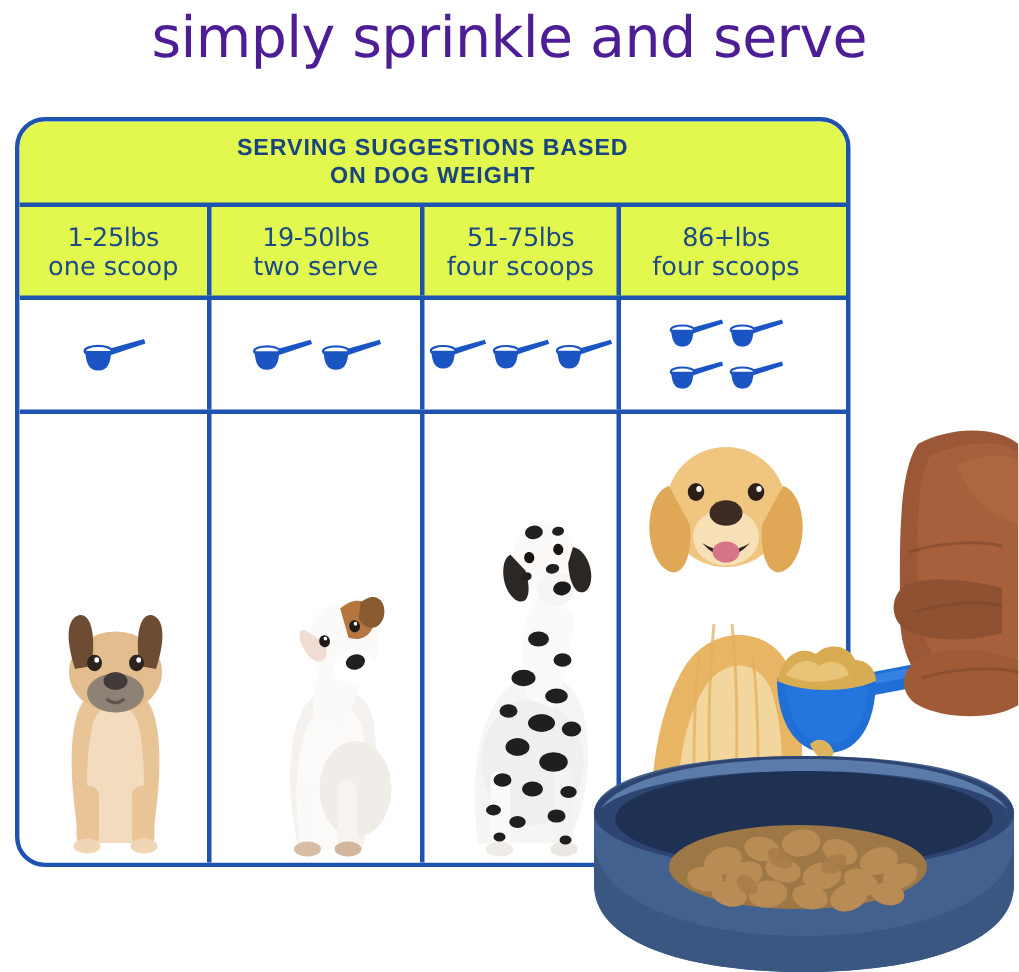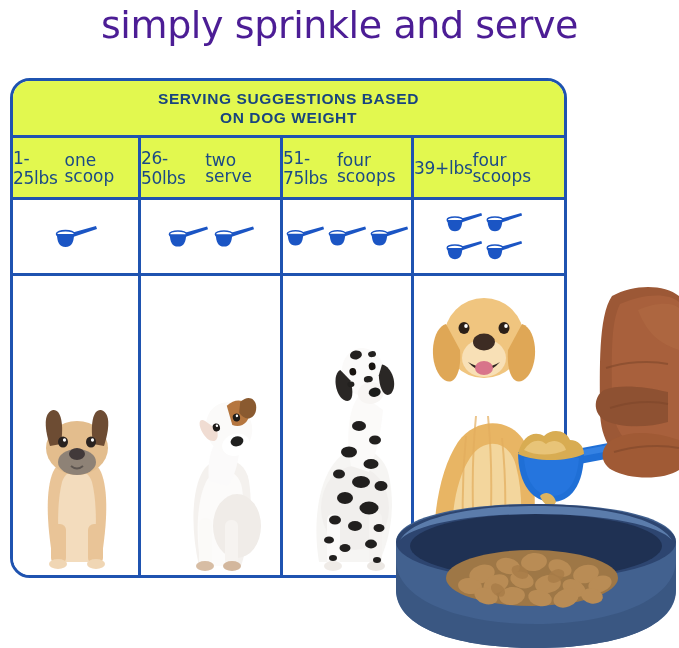--- a/index.html
+++ b/index.html
@@ -87,21 +87,21 @@
     width: 100%; height: 302px;
     background: #ffffff;
     display: flex;
   }
 
   .col {
     position: relative;
     height: 100%;
     border-right: 3px solid #1f53b0;
     display: flex;
-    flex-direction: row;
+    flex-direction: column;
     align-items: center;
     justify-content: center;
   }
   .col:last-child { border-right: none; }
 
   .c0 { width: 128px; }
   .c1 { width: 142px; }
   .c2 { width: 131px; }
   .c3 { width: 140px; }
 
@@ -168,29 +168,29 @@
         <div>ON DOG WEIGHT</div>
       </div>
     </div>
 
     <div class="band-weights">
       <div class="col c0">
         <div class="weight-main">1-25lbs</div>
         <div class="weight-sub">one scoop</div>
       </div>
       <div class="col c1">
-        <div class="weight-main">26-50lbs</div>
+        <div class="weight-main">19-50lbs</div>
         <div class="weight-sub">two serve</div>
       </div>
       <div class="col c2">
         <div class="weight-main">51-75lbs</div>
         <div class="weight-sub">four scoops</div>
       </div>
       <div class="col c3">
-        <div class="weight-main">39+lbs</div>
+        <div class="weight-main">86+lbs</div>
         <div class="weight-sub">four scoops</div>
       </div>
     </div>
 
     <div class="band-scoops">
 
       <div class="col c0">
         <div class="scoop-wrap one">
           <svg class="scoop" width="44" height="30" viewBox="0 0 44 30">
             <path d="M17 11 L42 4 L43 7 L19 15 Z" fill="#1b55c4"></path>

